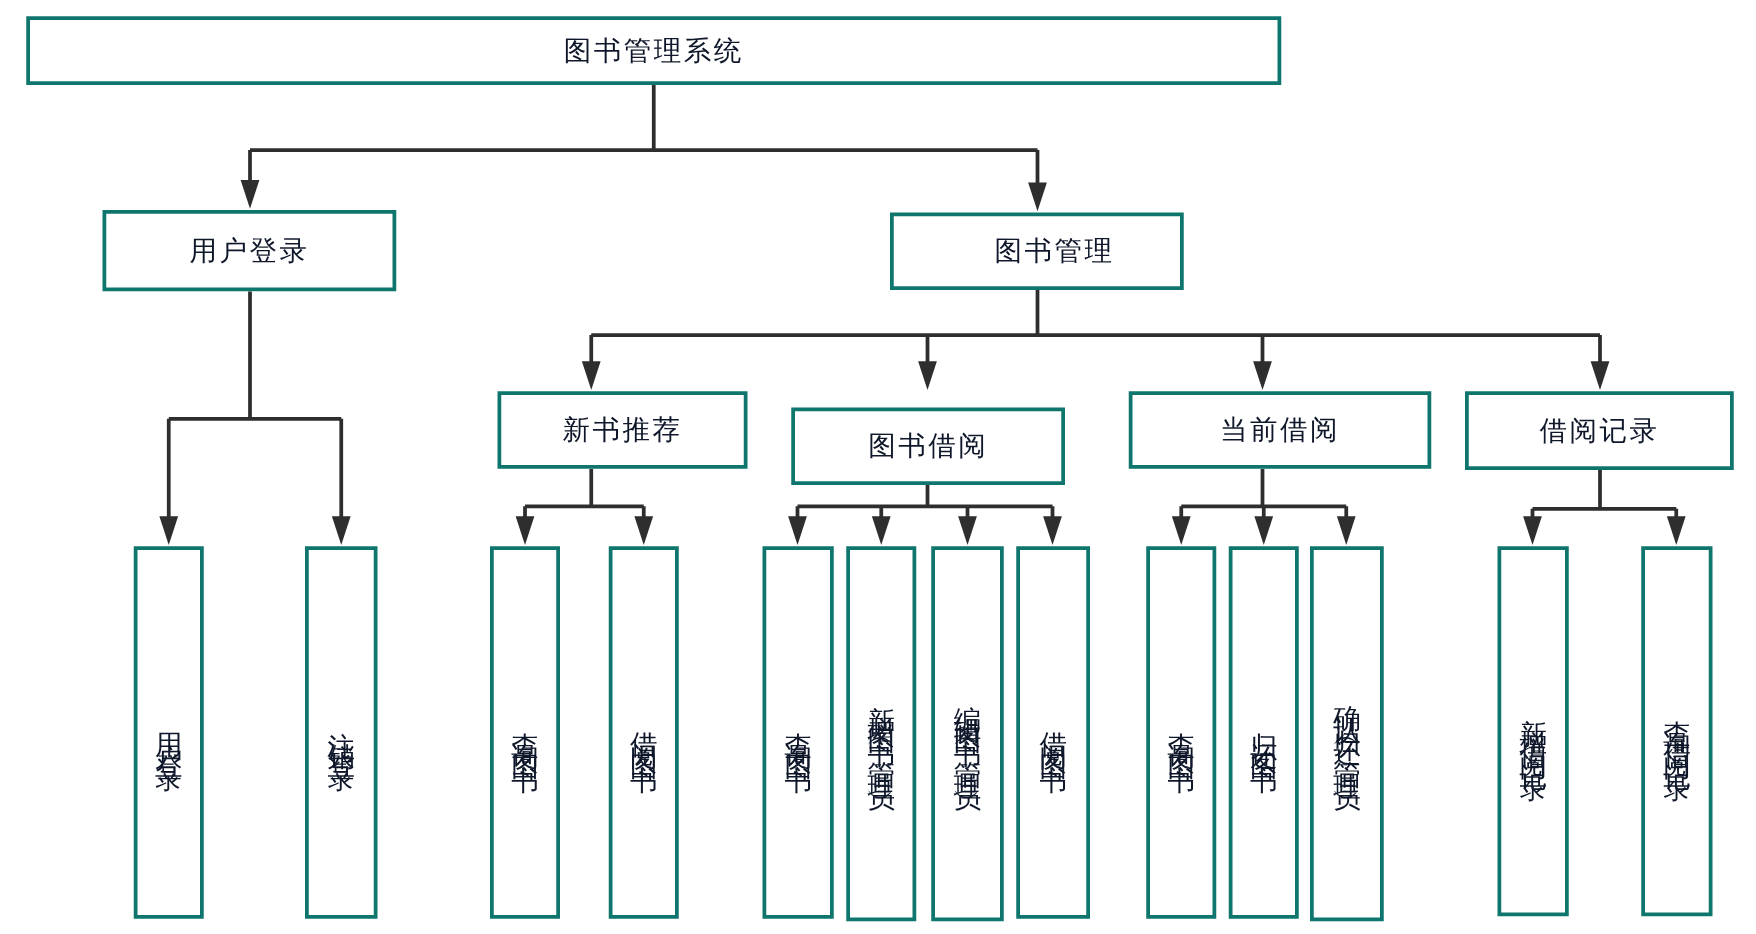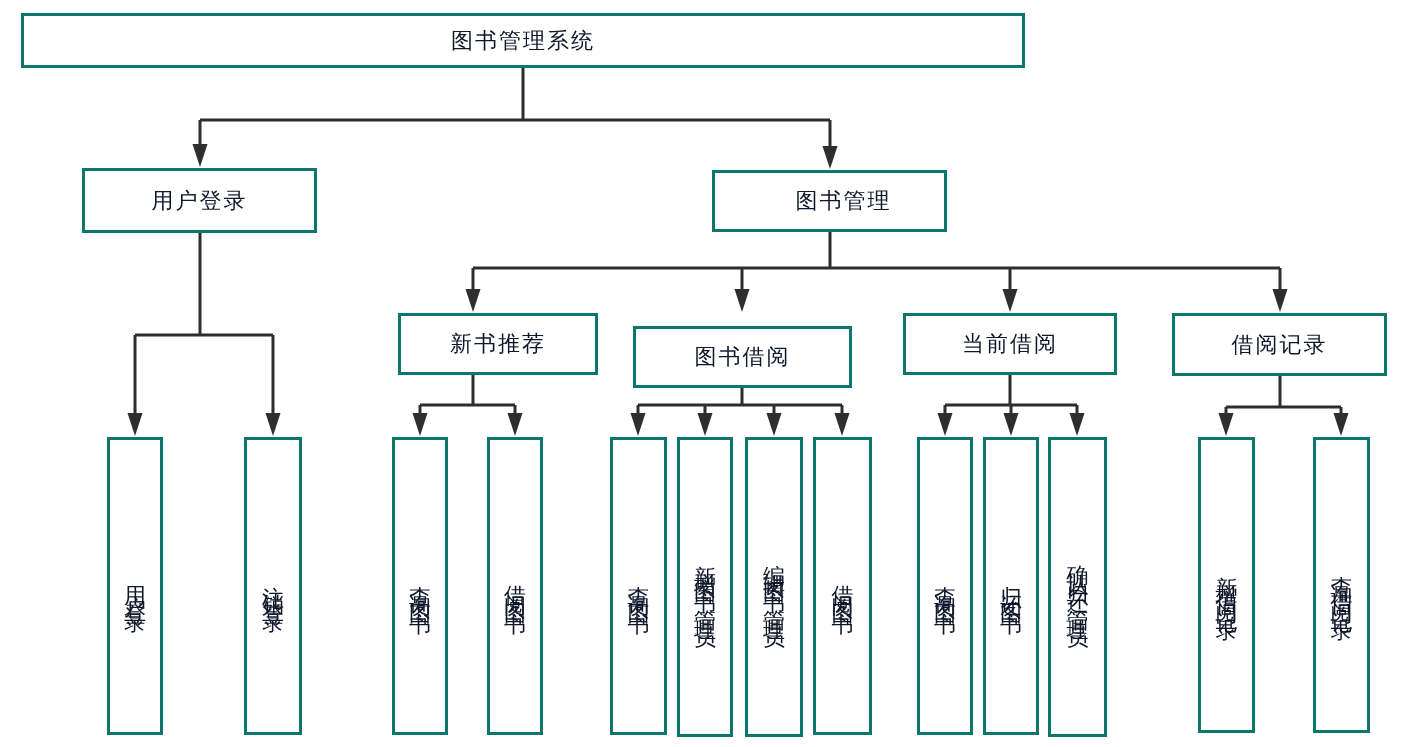--- a/index.html
+++ b/index.html
@@ -43,21 +43,21 @@
     letter-spacing: 9px;
     line-height: 1;
     white-space: nowrap;
   }
   
   #n-root            { left:21px;   top:13px;  width:1004px; height:55px; }
   #n-user-login      { left:82px;   top:168px; width:235px;  height:65px; }
   #n-book-mgmt       { left:712px;  top:170px; width:235px;  height:62px;padding-left:28px; }
   #n-new-book-rec    { left:374px;  top:313px; width:200px;  height:62px;margin-left:24px; }
   #n-book-borrow     { left:633px;  top:313px; width:219px;  height:62px;margin-top:13px; }
-  #n-current-borrow  { left:903px;  top:313px; width:214px;  height:62px; }
+  #n-current-borrow  { left:903px;  top:313px; width:242px;  height:62px; }
   #n-borrow-records  { left:1172px; top:313px; width:215px;  height:63px; }
   #n-leaf-user-login     { left:107px;  top:437px; width:56px; height:298px; }
   #n-leaf-logout         { left:244px;  top:437px; width:58px; height:298px; }
   #n-leaf-nbr-query      { left:392px;  top:437px; width:56px; height:298px; }
   #n-leaf-nbr-borrow     { left:487px;  top:437px; width:56px; height:298px; }
   #n-leaf-bb-query       { left:610px;  top:437px; width:57px; height:298px; }
   #n-leaf-bb-add         { left:677px;  top:437px; width:56px; height:300px; }
   #n-leaf-bb-edit        { left:745px;  top:437px; width:58px; height:300px; }
   #n-leaf-bb-borrow      { left:813px;  top:437px; width:59px; height:298px; }
   #n-leaf-cb-query       { left:917px;  top:437px; width:56px; height:298px; }

